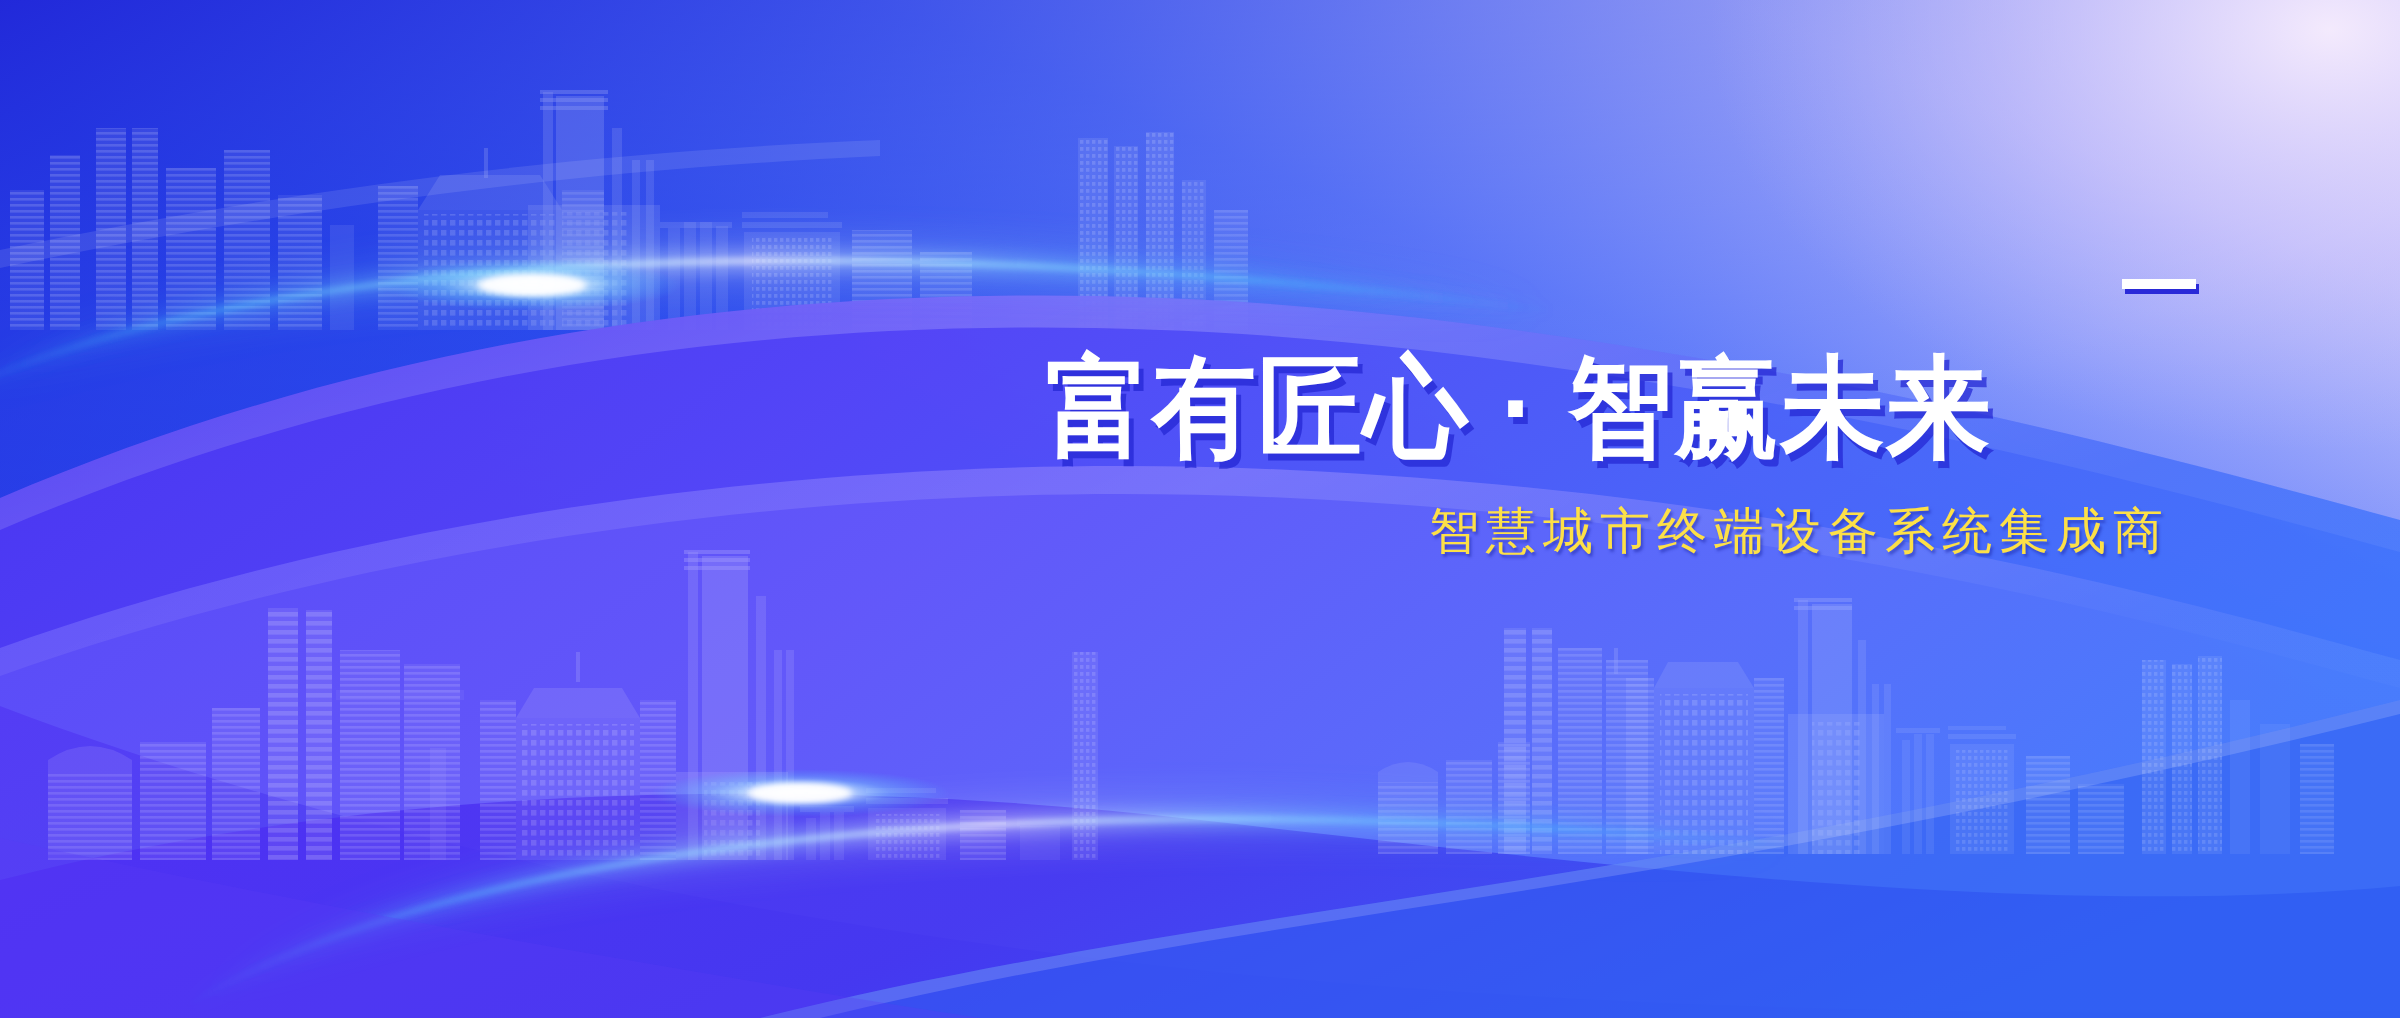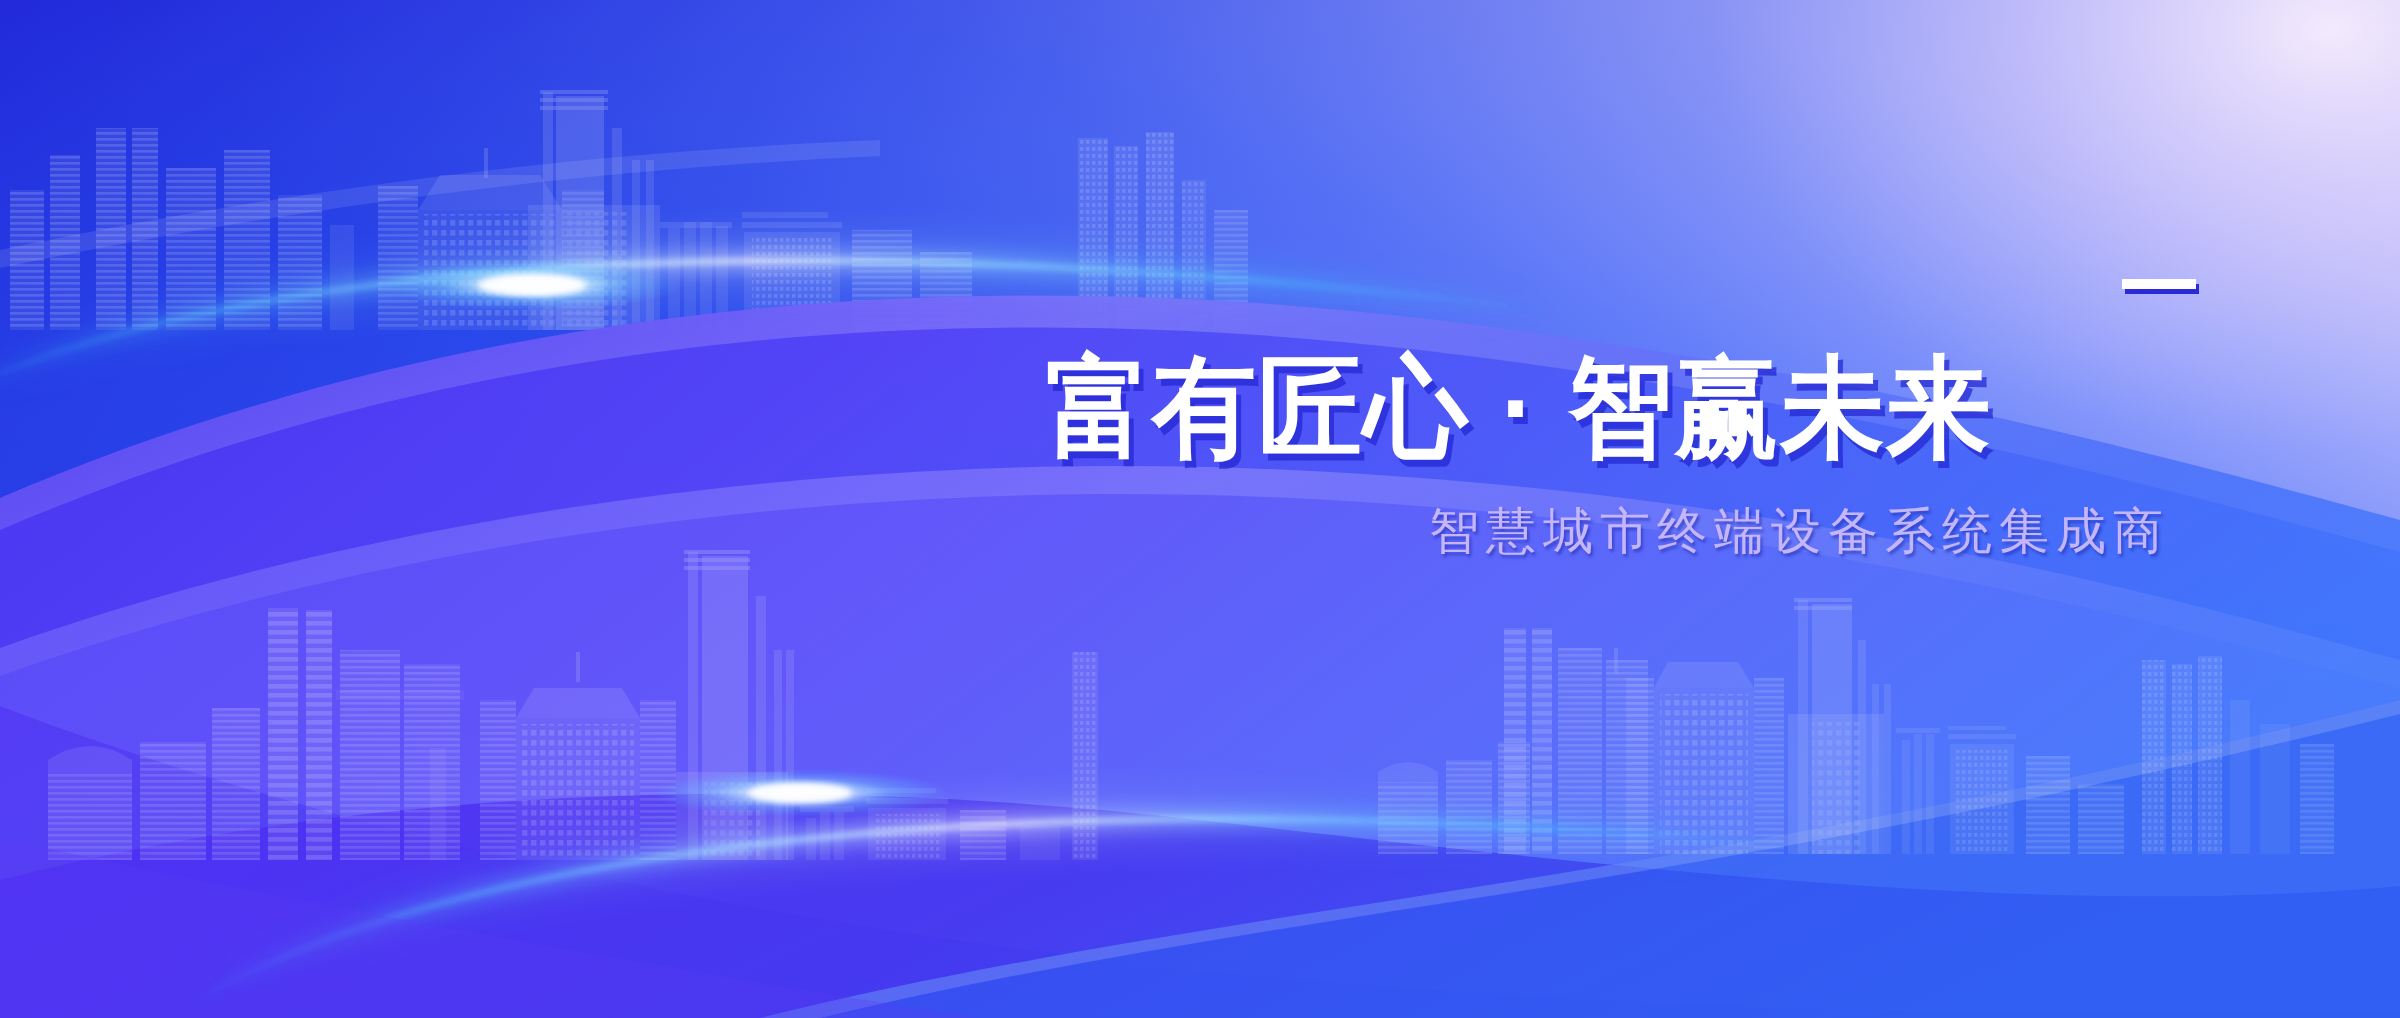--- a/index.html
+++ b/index.html
@@ -40,21 +40,21 @@
     white-space:nowrap;
     text-shadow:5px 7px 0 rgba(34,38,210,.72);
     transform:scaleY(1.07);
     transform-origin:left top;
   }
 
   #subtitle{
     position:absolute;
     left:1429px;top:500px;
     width:780px;height:62px;
-    color:#c4b5fd;
+    color:#fde047;
     font-size:50px;
     line-height:62px;
     letter-spacing:7px;
     white-space:nowrap;
     text-shadow:2px 3px 3px rgba(30,40,170,.55);
   }
 
   #company-en{
     position:absolute;
     left:1640px;top:645px;

